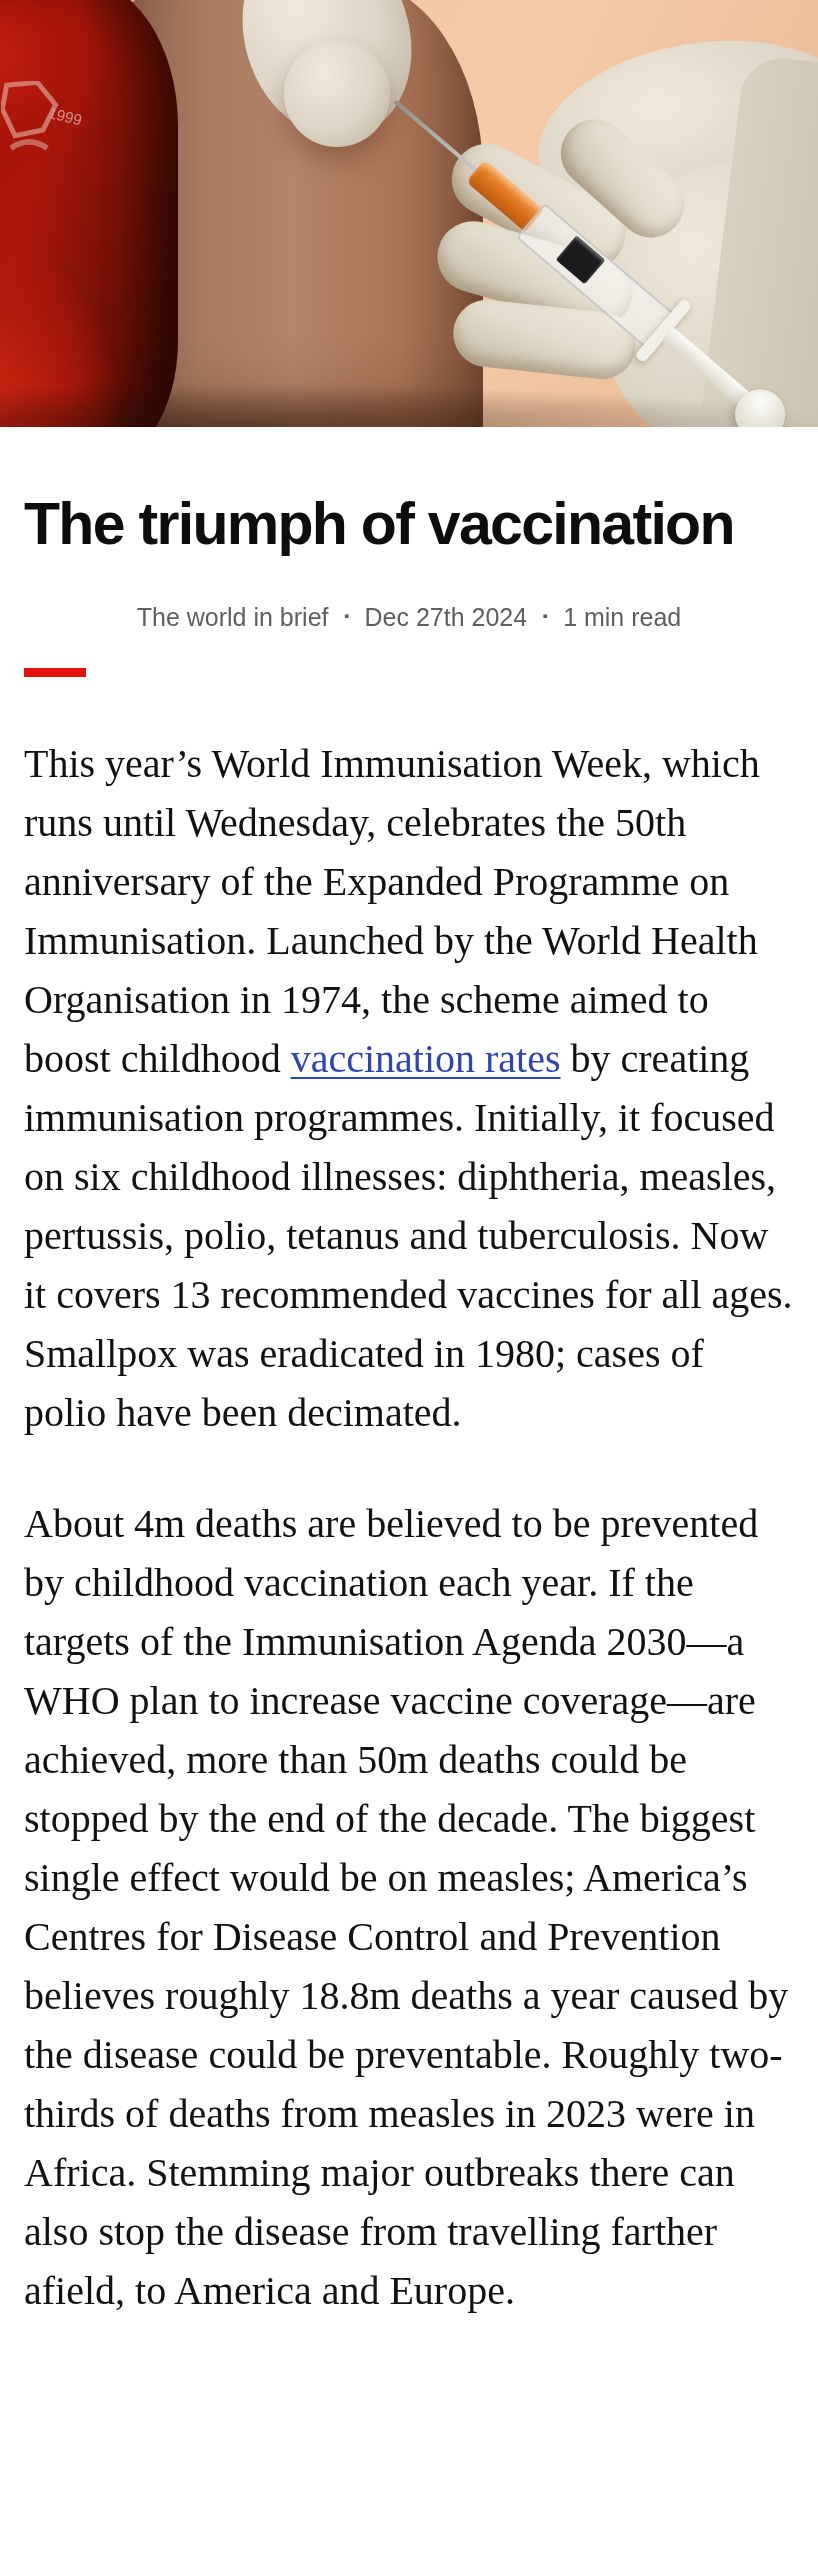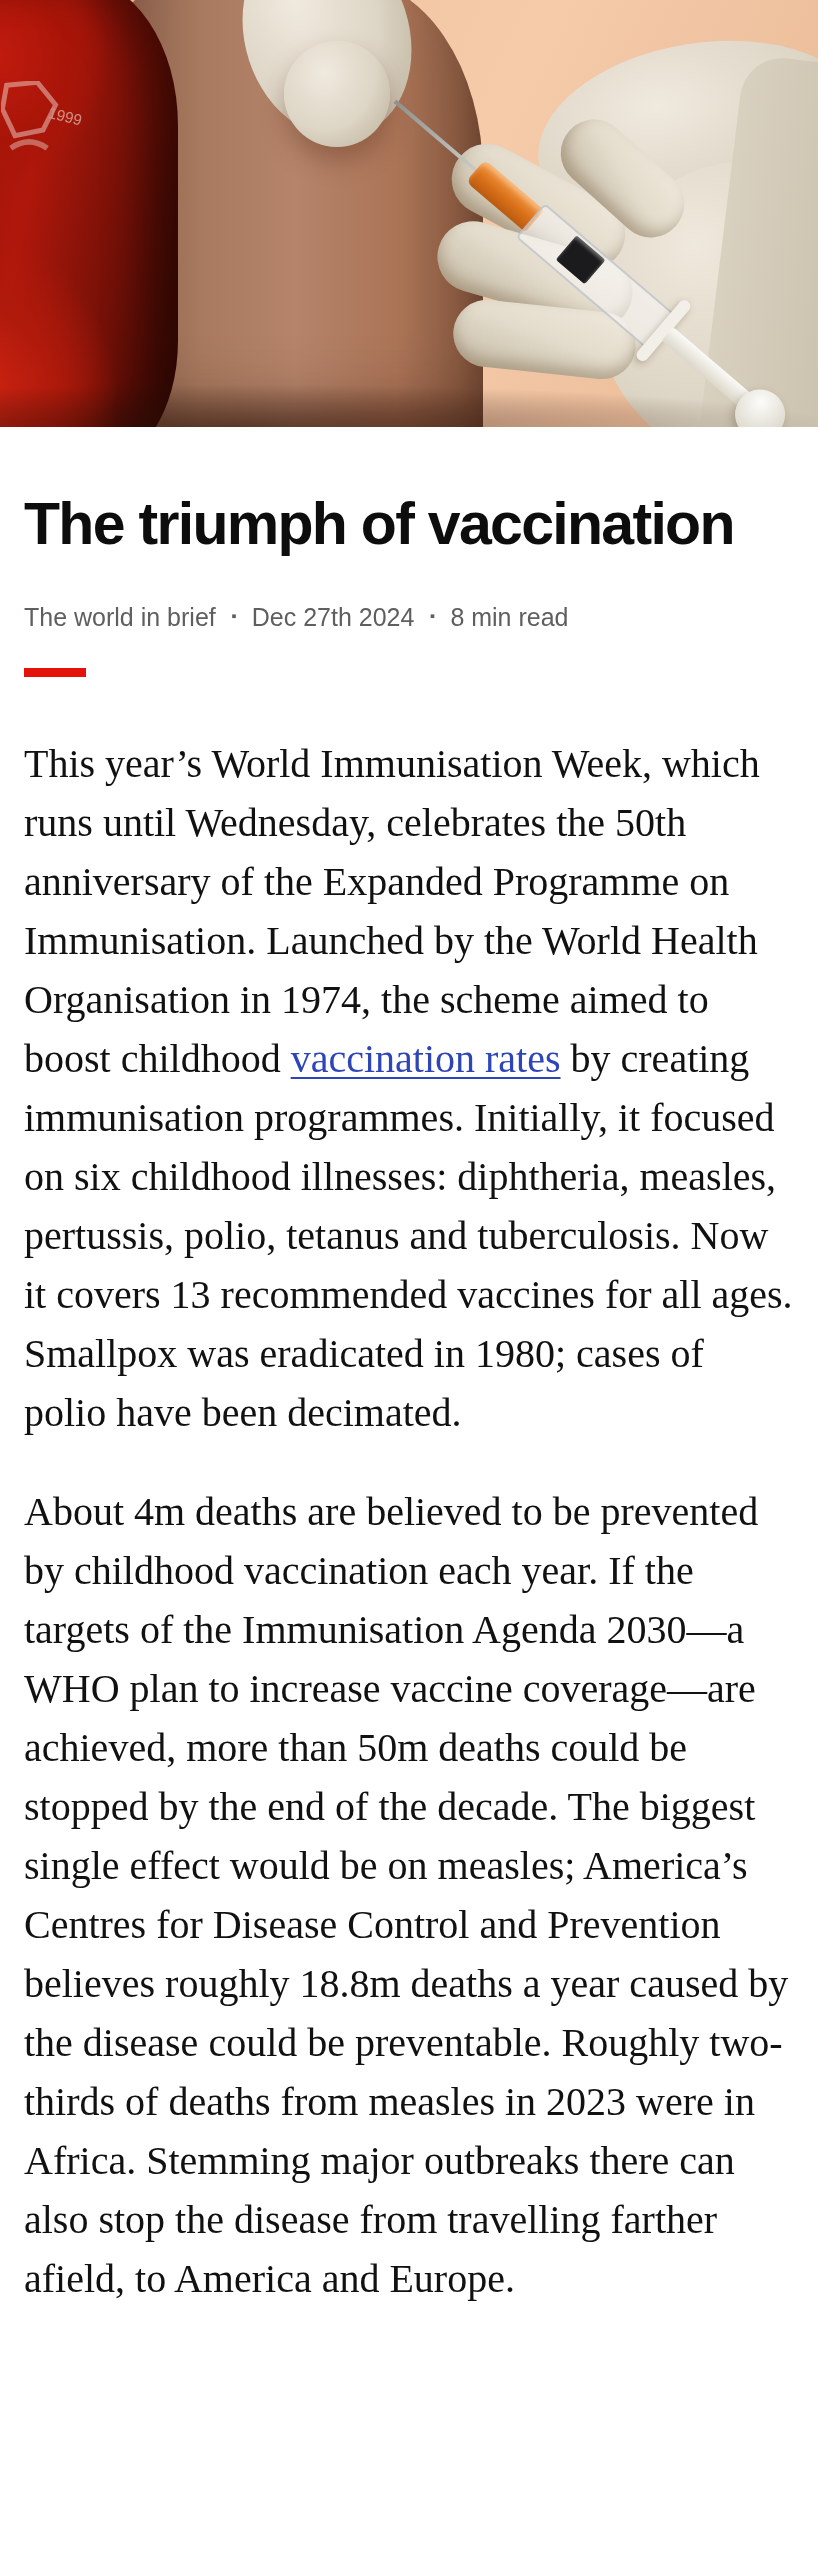--- a/index.html
+++ b/index.html
@@ -39,26 +39,26 @@
   .sy-barrel{left:180px;top:19px;width:169px;height:41px;background:rgba(252,252,254,.45);border:2.1px solid rgba(185,190,196,.75);border-radius:4.9px;}
   .sy-seal{left:43px;top:2.1px;width:38px;height:32px;background:#1b1b1d;border-radius:2.8px;box-shadow:inset 0 2.8px 3.5px rgba(255,255,255,.35);}
   .sy-flange{left:347px;top:1.4px;width:12px;height:76px;background:#f2efe8;border-radius:5.6px;box-shadow:0 2.8px 7px rgba(90,70,40,.35);}
   .sy-rod{left:358px;top:30px;width:105px;height:18px;background:linear-gradient(180deg,#fbfaf7,#dcd7ca);border-radius:3.5px;}
   .sy-disc{left:456px;top:14.7px;width:50px;height:50px;border-radius:50%;background:radial-gradient(at 35% 30%,#fdfcfa,#d8d3c6 82%);box-shadow:0 4.2px 8.4px rgba(90,70,40,.3);}
   .ph-shade{left:0;right:0;bottom:0;height:63px;background:radial-gradient(120% 110% at 28% 100%,rgba(40,14,7,.5),rgba(40,14,7,0) 62%);}
 
   
   .content{padding:0 24px 41px;}
   h1{margin:66px 0 0;font-family:"Liberation Sans",sans-serif;font-weight:700;font-size:59px;line-height:1.08;letter-spacing:-1.7px;color:#0d0d0d;}
-  .meta{margin-top:45px;display:flex;align-items:center;gap:15.4px;color:#5e6060;font-size:25px;font-weight:500;line-height:1.2;}
+  .meta{margin-top:45px;display:flex;align-items:center;gap:15.4px;color:#5e6060;font-size:25px;font-weight:500;line-height:1.2;justify-content:center;}
   .meta .dot{font-size:14.7px;line-height:1;color:#5e6060;}
   .rule{margin-top:36px;width:62px;height:9px;background:#e3120b;}
   p{font-family:"Liberation Serif",serif;font-size:40px;line-height:59px;color:#111111;margin:0;}
   .p1{margin-top:57px;}
-  .p2{margin-top:40px;}
+  .p2{margin-top:52px;}
   .inline-link{color:#2e45b8;text-decoration:underline;text-decoration-thickness:2.1px;text-underline-offset:4.9px;}
 </style>
 </head>
 <body>
 
 <div class="page">
 
   <figure class="hero">
     <div class="ph-bg"></div>
     <div class="ph-arm"></div>
@@ -91,21 +91,21 @@
   </figure>
 
   <main class="content">
     <h1>The triumph of vaccination</h1>
 
     <div class="meta">
         <span>The world in brief</span>
         <span class="dot">▪</span>
         <span>Dec 27th 2024</span>
         <span class="dot">▪</span>
-        <span>8 min read</span>
+        <span>1 min read</span>
       </div>
 
     <div class="rule"></div>
 
     <p class="p1"><span>This year’s World Immunisation Week, which runs until Wednesday, celebrates the 50th anniversary of the Expanded Programme on Immunisation. Launched by the World Health Organisation in 1974, the scheme aimed to boost childhood </span><a href="#" class="inline-link">vaccination rates</a><span> by creating immunisation programmes. Initially, it focused on six childhood illnesses: diphtheria, measles, pertussis, polio, tetanus and tuberculosis. Now it covers 13 recommended vaccines for all ages. Smallpox was eradicated in 1980; cases of polio have been decimated.</span></p>
 
     <p class="p2">About 4m deaths are believed to be prevented by childhood vaccination each year. If the targets of the Immunisation Agenda 2030—a WHO plan to increase vaccine coverage—are achieved, more than 50m deaths could be stopped by the end of the decade. The biggest single effect would be on measles; America’s Centres for Disease Control and Prevention believes roughly 18.8m deaths a year caused by the disease could be preventable. Roughly two-thirds of deaths from measles in 2023 were in Africa. Stemming major outbreaks there can also stop the disease from travelling farther afield, to America and Europe.</p>
   </main>
 
 </div>

